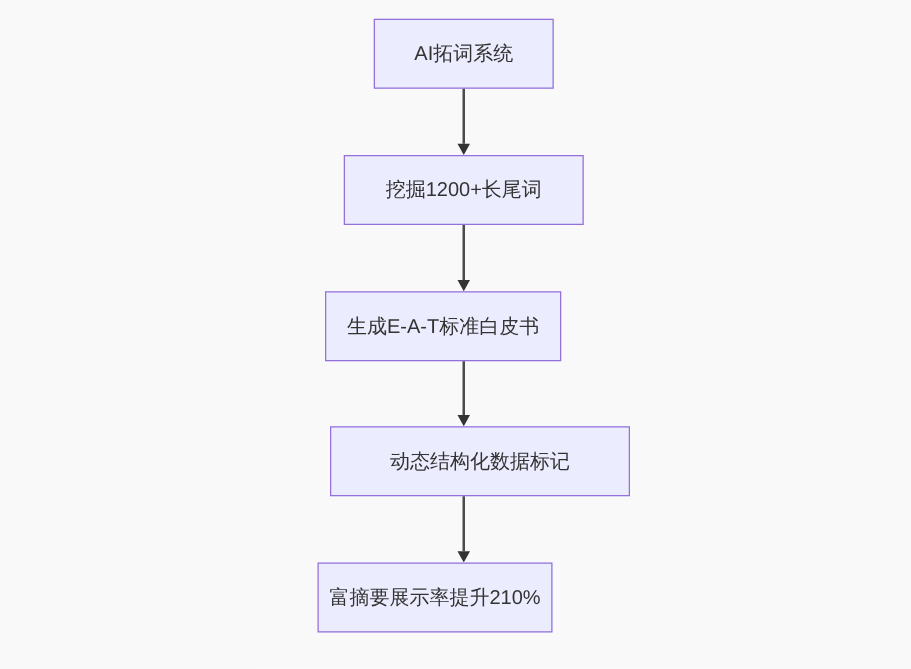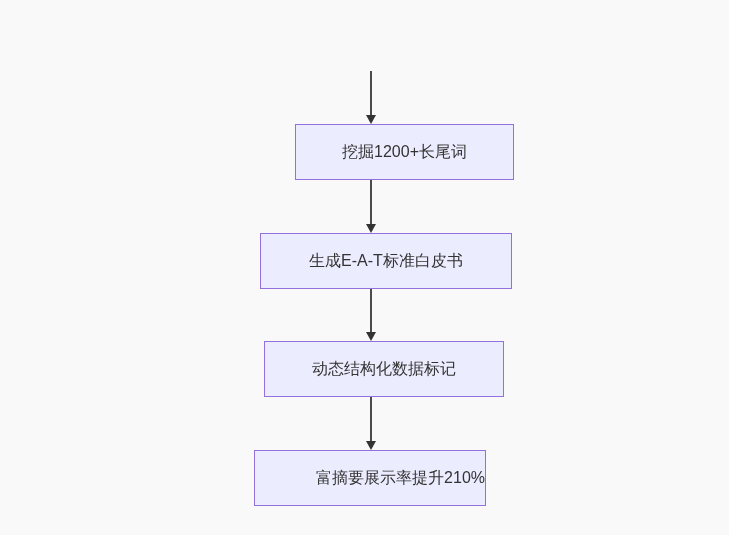--- a/index.html
+++ b/index.html
@@ -24,24 +24,24 @@
     border: 1px solid #9370DB;
     color: #333333;
     font-size: 16px;
     display: flex;
     align-items: center;
     justify-content: center;
     text-align: center;
     white-space: nowrap;
   }
   .node-1 { left: 299px; top: 15px;  width: 144px; }
-  .node-2 { left: 275px; top: 124px; width: 219px; margin-left: 20px; }
-  .node-3 { left: 260px; top: 233px; width: 252px; align-items: center; }
+  .node-2 { left: 275px; top: 124px; width: 192px; }
+  .node-3 { left: 260px; top: 233px; width: 189px; align-items: center; }
   .node-4 { left: 264px; top: 341px; width: 240px; }
-  .node-5 { left: 254px; top: 450px; width: 232px; justify-content: flex-end; }
+  .node-5 { left: 254px; top: 450px; width: 188px; }
 
   .arrow {
     position: absolute;
     left: 365px;
     width: 12px;
     display: flex;
     flex-direction: column;
     align-items: center;
   }
   .arrow-line {
@@ -59,20 +59,23 @@
   .arrow-1 { top: 71px;  height: 53px; }
   .arrow-2 { top: 180px; height: 53px; }
   .arrow-3 { top: 289px; height: 52px; }
   .arrow-4 { top: 397px; height: 53px; }
 </style>
 </head>
 <body>
 
 <div class="canvas">
 
+  <div class="flow-node node-1">
+    <span>AI拓词系统</span>
+  </div>
 
   <div class="arrow arrow-1">
     <div class="arrow-line"></div>
     <div class="arrow-head"></div>
   </div>
 
   <div class="flow-node node-2">
     <span>挖掘1200+长尾词</span>
   </div>
 

